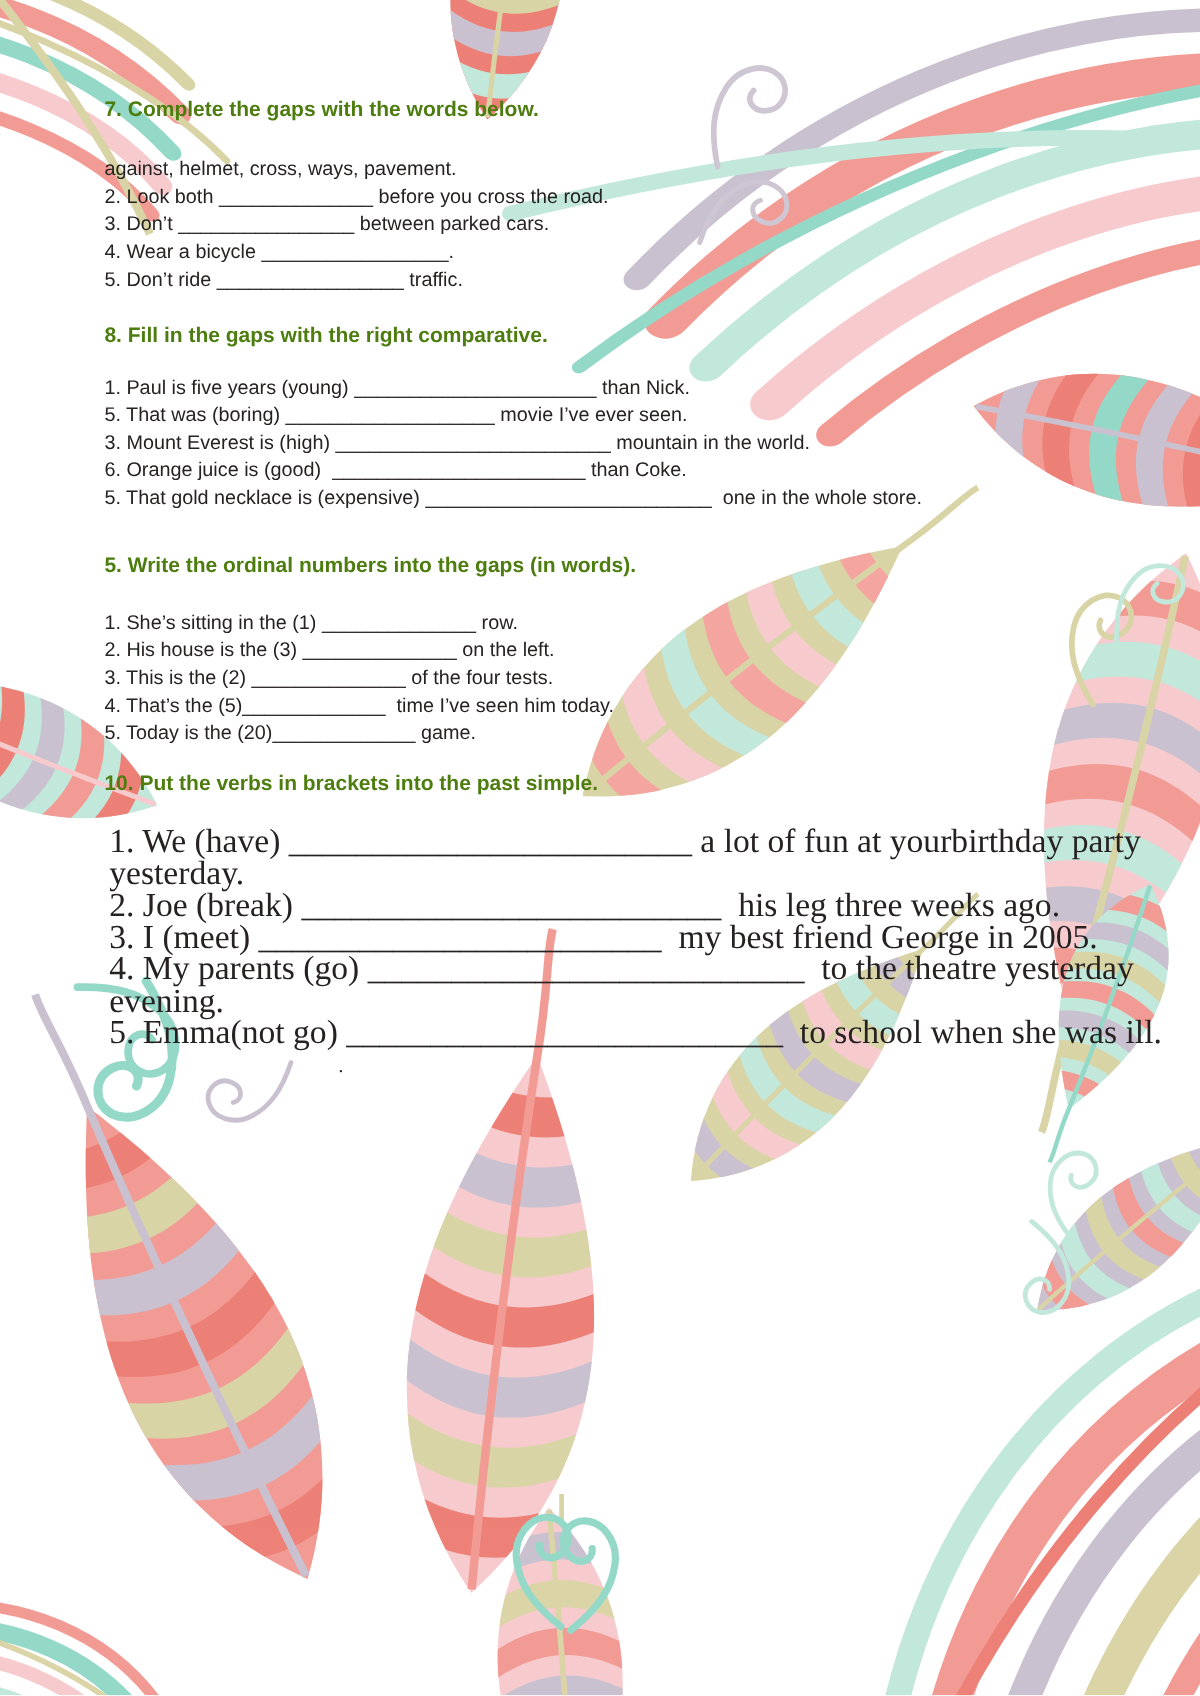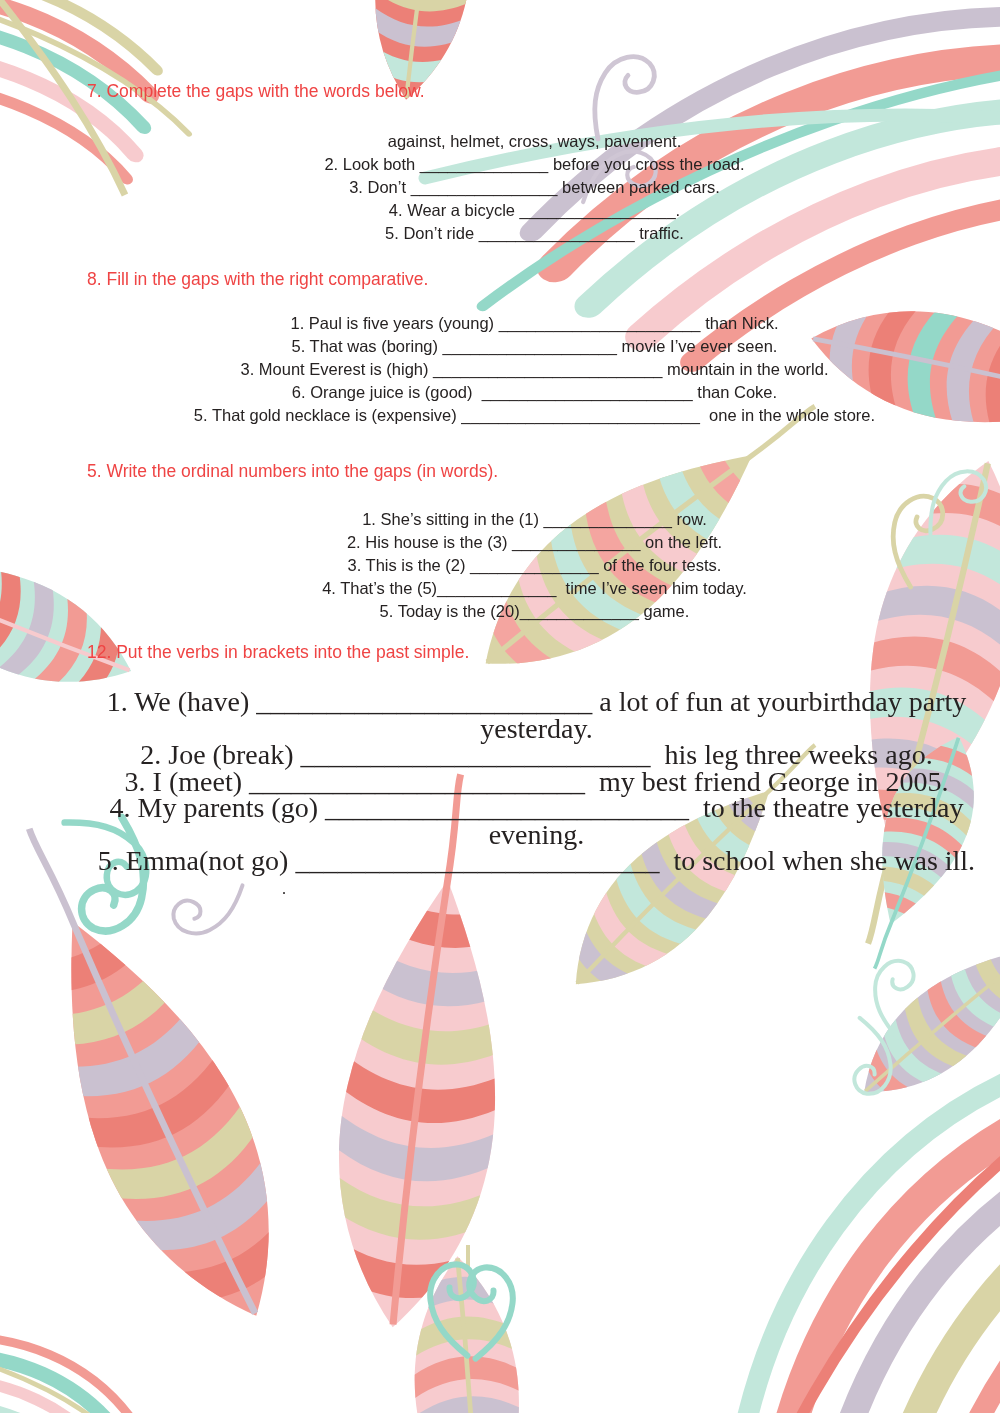--- a/index.html
+++ b/index.html
@@ -15,26 +15,26 @@
     position:absolute;left:0;top:0;width:1000px;height:1413px;
     opacity:.95;
   }
   .content{position:absolute;left:0;top:0;width:1000px;height:1413px;}
   .section{position:absolute;left:87px;right:18px;}
   .sec7{top:80px;}
   .sec8{top:268px;}
   .sec9{top:460px;}
   .sec10{top:641px;}
   .heading{
-    font-weight:normal;
+    font-weight:bold;
     font-size:17.5px;line-height:22px;
-    color:#ef4444;
+    color:#4d7c0f;
     white-space:pre-wrap;
   }
-  .lines{margin:0;text-align:center;}
+  .lines{margin:0;}
   .sec7 .lines{margin-top:28px;}
   .sec8 .lines{margin-top:22px;}
   .sec9 .lines{margin-top:26px;}
   .sec10 .lines{margin-top:26px;}
   .line{
     font-size:16.5px;line-height:23px;
     white-space:pre-wrap;
   }
   .sec10 .line{
     font-family:"Liberation Serif", serif;
@@ -187,21 +187,21 @@
       <div class="lines">
         <div class="line">1. She’s sitting in the (1) ______________ row.</div>
         <div class="line">2. His house is the (3) ______________ on the left.</div>
         <div class="line">3. This is the (2) ______________ of the four tests.</div>
         <div class="line">4. That’s the (5)_____________  time I’ve seen him today.</div>
         <div class="line">5. Today is the (20)_____________ game.</div>
       </div>
     </div>
 
     <div class="section sec10">
-      <div class="heading">12. Put the verbs in brackets into the past simple.</div>
+      <div class="heading">10. Put the verbs in brackets into the past simple.</div>
       <div class="lines">
         <div class="line">1. We (have) ________________________ a lot of fun at yourbirthday party yesterday.</div>
         <div class="line">2. Joe (break) _________________________  his leg three weeks ago.</div>
         <div class="line">3. I (meet) ________________________  my best friend George in 2005.</div>
         <div class="line">4. My parents (go) __________________________  to the theatre yesterday evening.</div>
         <div class="line">5. Emma(not go) __________________________  to school when she was ill.</div>
       </div>
     </div>
 
     <div class="stray-period">.</div>

